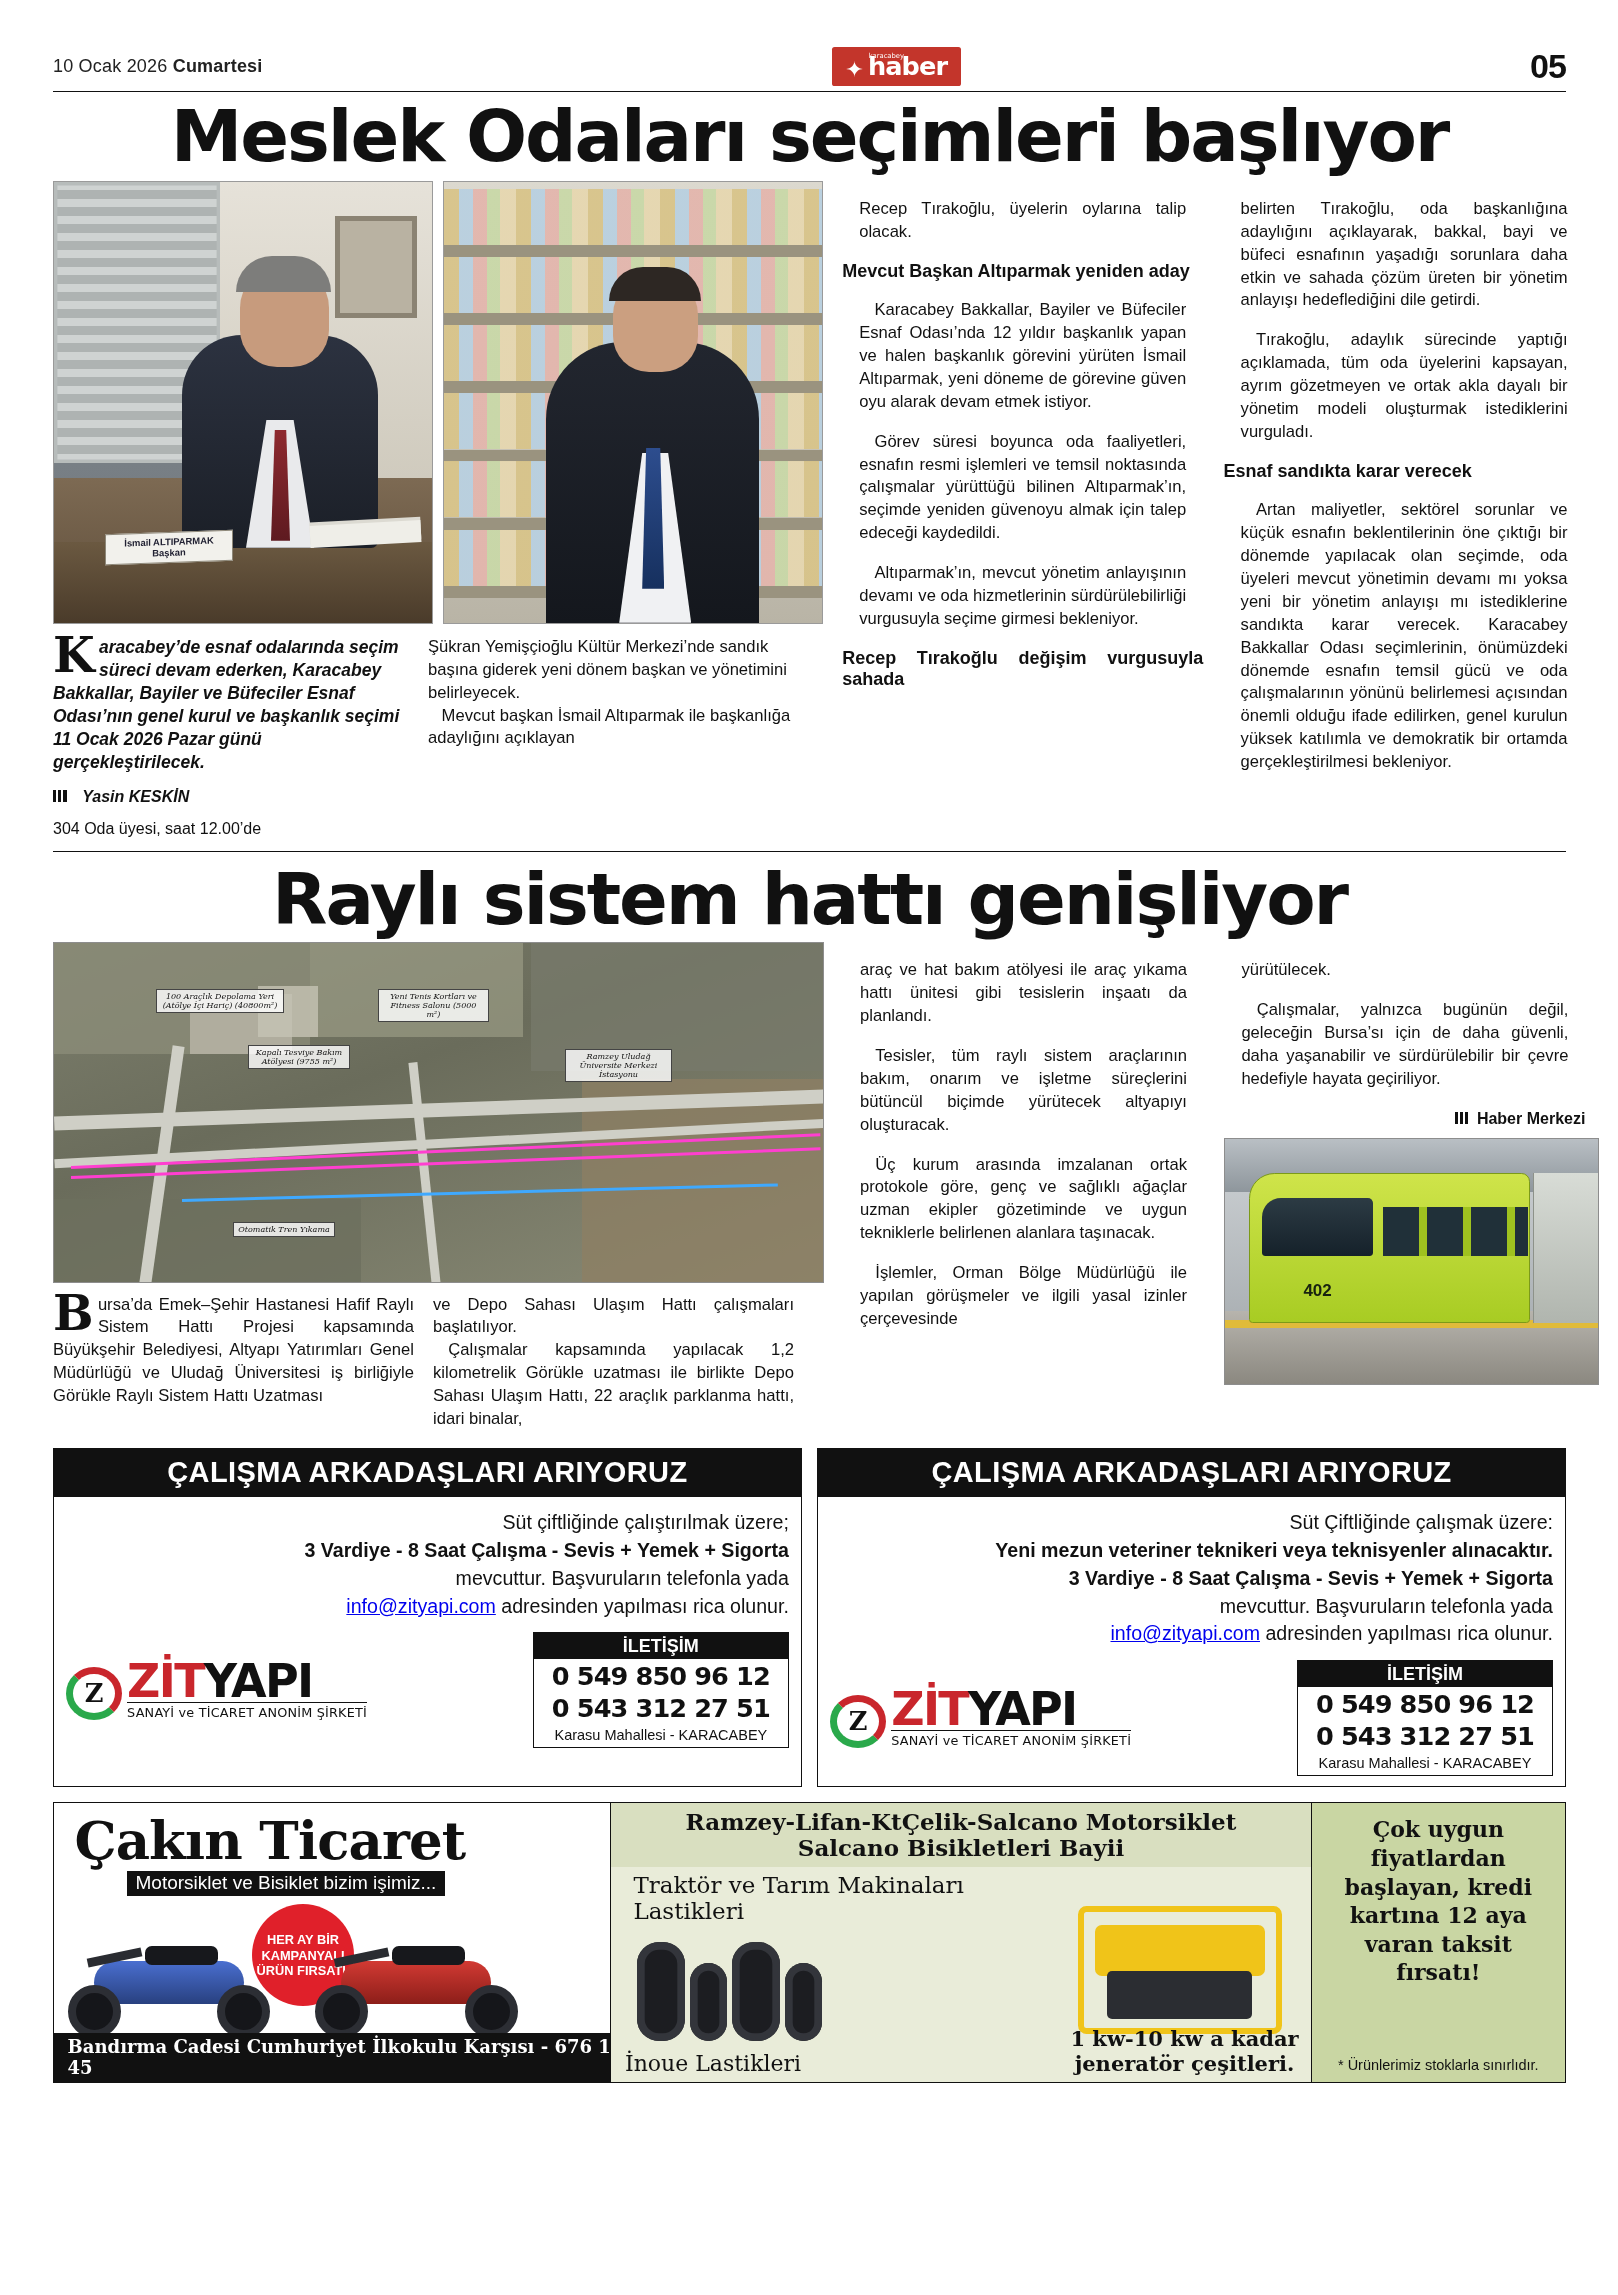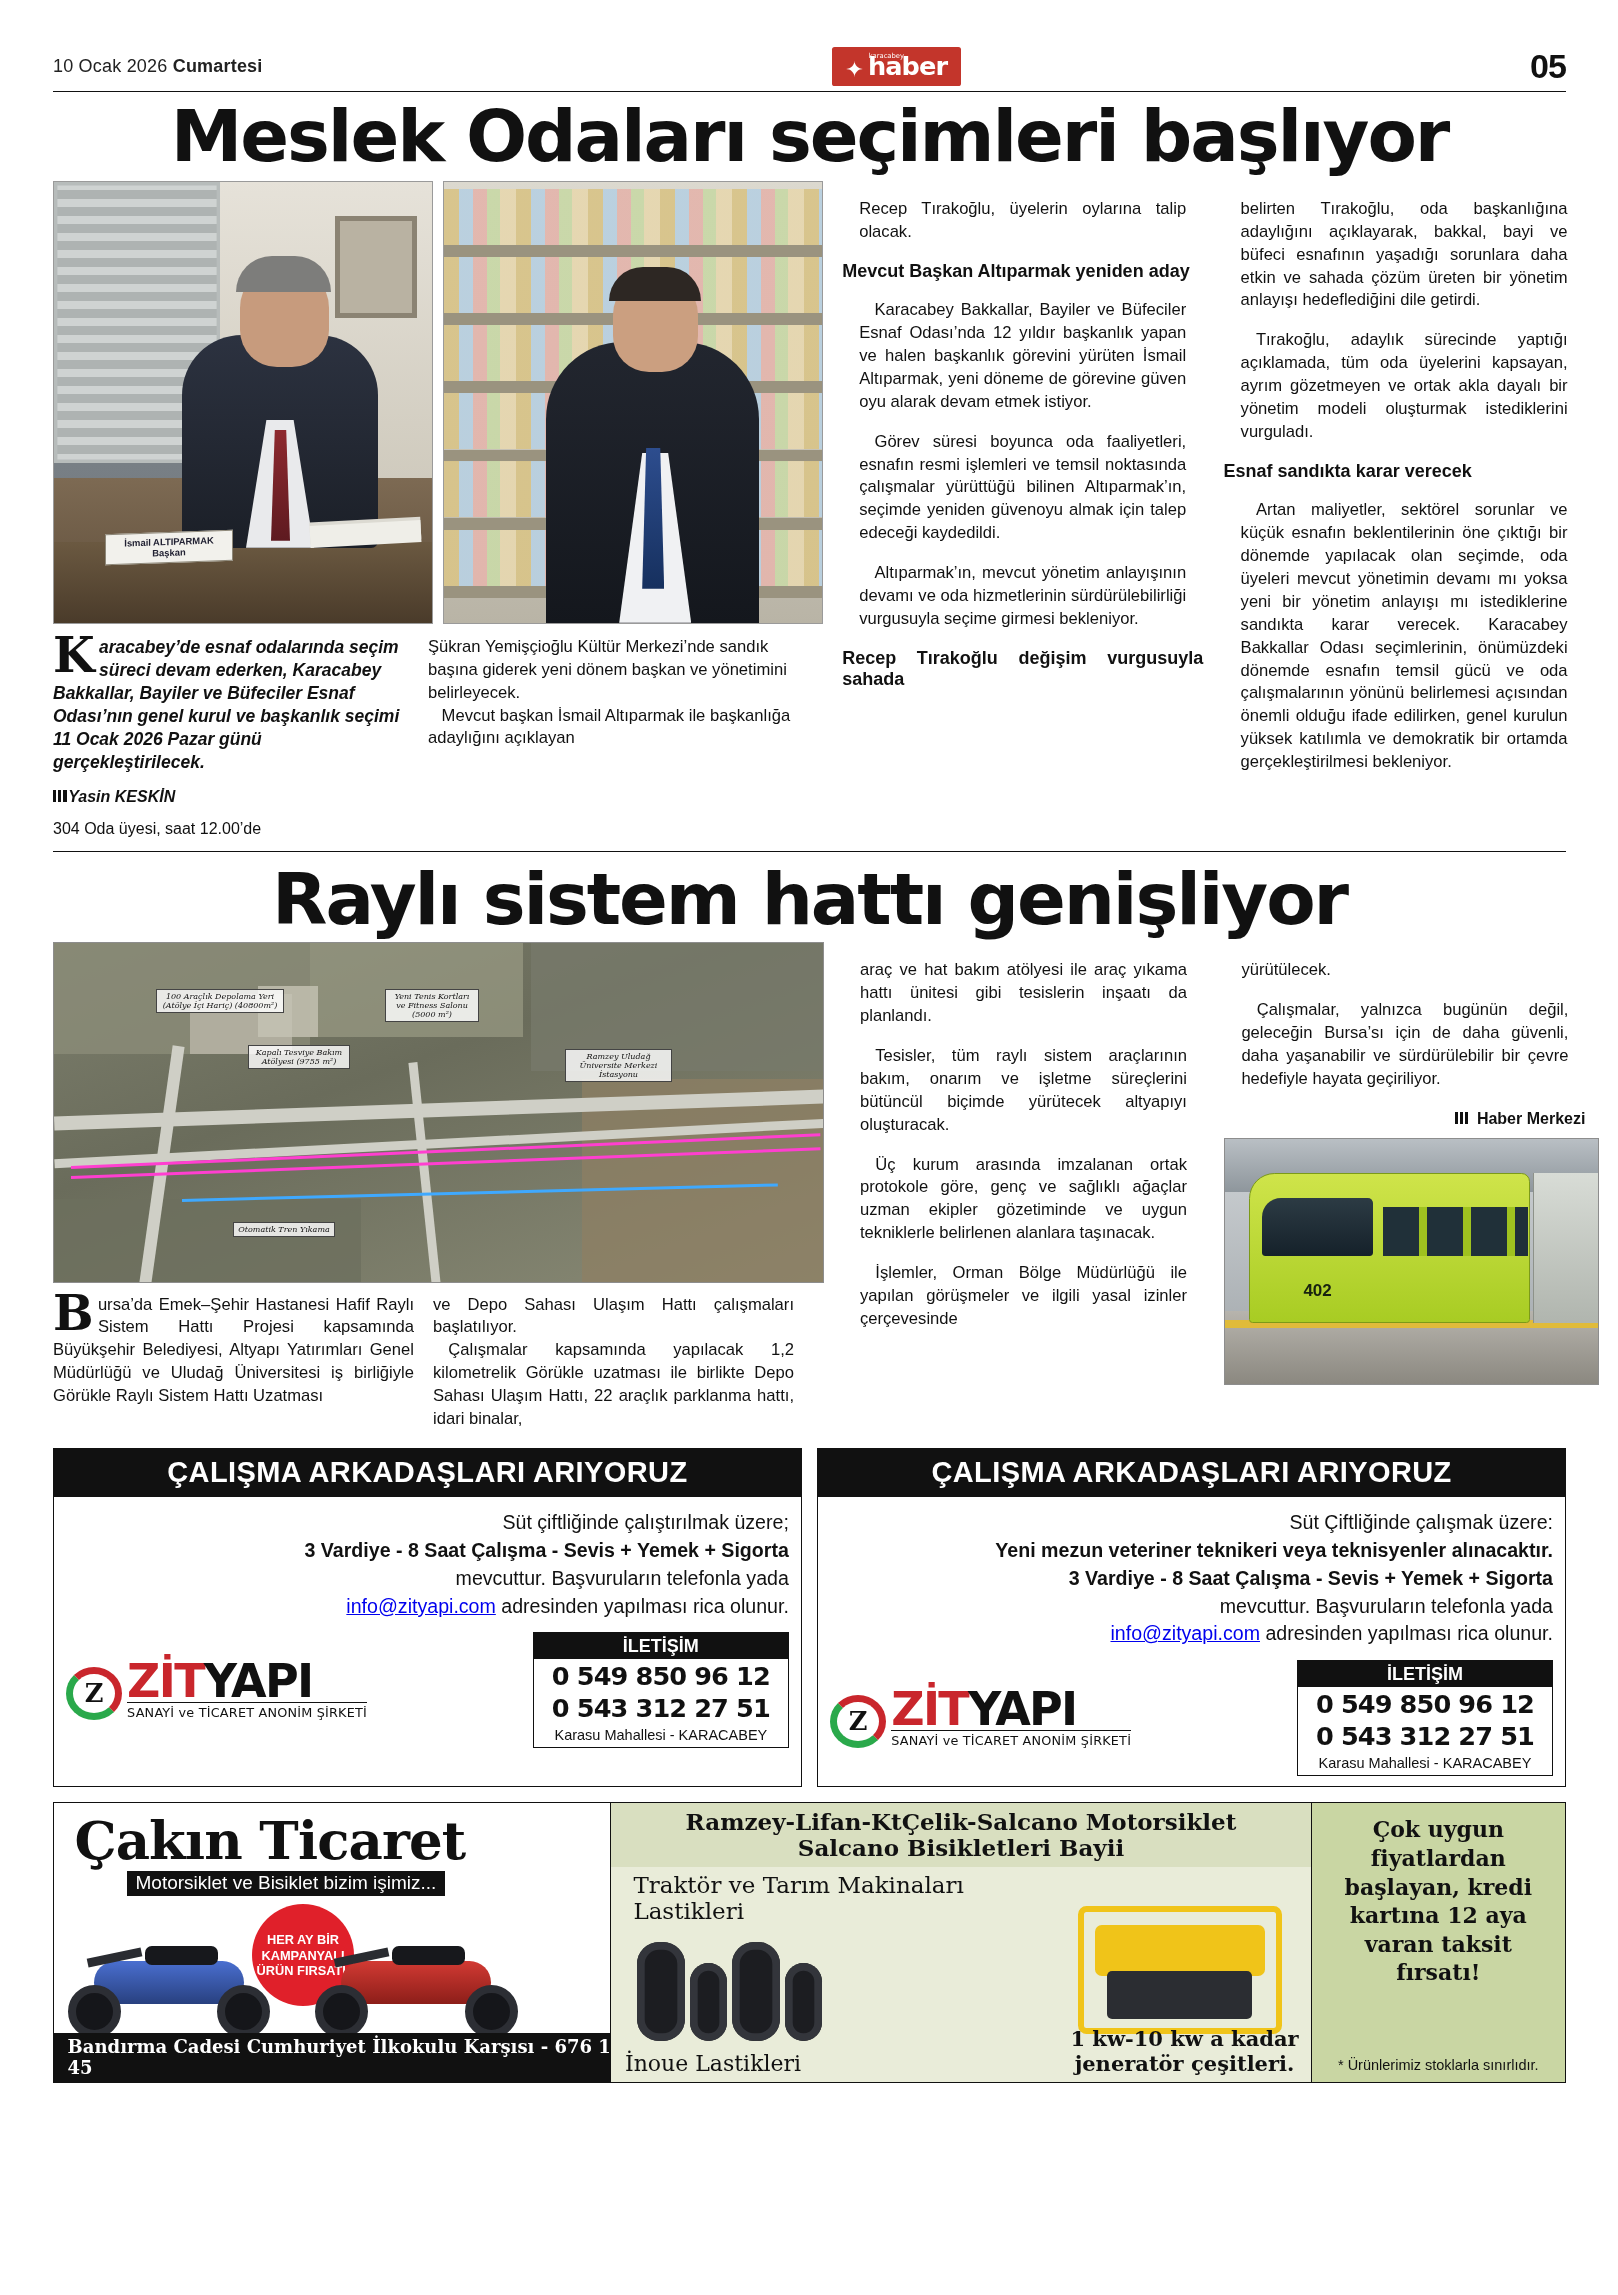--- a/index.html
+++ b/index.html
@@ -102,21 +102,21 @@
       background:#2d2723; border-radius:46px 46px 0 0;}
 
   .dropcap-wrap { margin-top:12px; display:flex; gap:17px; }
   .lede {
     width:358px; font-weight:bold; font-style:italic; font-size:17.5px; line-height:1.32;
   }
   .lede .dc {
     float:left; font-size:48px; line-height:39px; font-weight:bold; font-style:normal;
     padding-right:4.3px; font-family:"DejaVu Serif", serif;
   }
-  .byline { margin-top:12px; font-size:16px; font-weight:bold; display:flex; align-items:center; gap:0;}
+  .byline { margin-top:12px; font-size:16px; font-weight:bold; display:flex; align-items:center; gap:14px;}
   .bars { display:inline-block; }
   .bars i { display:inline-block; width:3.4px; height:12px; background:#111; margin-right:1.7px;}
   .subnote { margin-top:10.2px; font-size:16px; }
 
   .ledecol2 { width:375px; font-size:16.6px; line-height:1.38; }
   .ledecol2 p { margin:0 0 0 0; text-indent:13.6px;}
   .ledecol2 p.first { text-indent:0; }
 
   .col-txt { width:767px; display:flex; gap:20.4px; }
   .tcol { width:361px; font-size:16.6px; line-height:1.38; text-align:justify; }
@@ -355,21 +355,21 @@
         <div class="road" style="left:0;top:196px;width:771px;height:8.5px;transform:rotate(-3deg)"></div>
         <div class="road" style="left:102px;top:102px;width:12px;height:239px;transform:rotate(8deg)"></div>
         <div class="road" style="left:366px;top:119px;width:8.5px;height:222px;transform:rotate(-6deg)"></div>
 
         <div class="line" style="left:17px;top:223px;width:750px;transform:rotate(-2.5deg)"></div>
         <div class="line" style="left:17px;top:233px;width:750px;transform:rotate(-2.2deg)"></div>
         <div class="lineb" style="left:128px;top:256px;width:596px;transform:rotate(-1.5deg)"></div>
 
         <div class="lbl" style="left:102px;top:46px;width:128px">100 Araçlık Depolama Yeri (Atölye İçi Hariç) (40800m²)</div>
         <div class="lbl" style="left:194px;top:102px;width:102px">Kapalı Tesviye Bakım Atölyesi (9755 m²)</div>
-        <div class="lbl" style="left:331px;top:46px;width:94px">Yeni Tenis Kortları ve Fitness Salonu (5000 m²)</div>
+        <div class="lbl" style="left:324px;top:46px;width:111px">Yeni Tenis Kortları ve Fitness Salonu (5000 m²)</div>
         <div class="lbl" style="left:511px;top:106px;width:107px">Ramzey Uludağ Üniversite Merkezi İstasyonu</div>
         <div class="lbl" style="left:179px;top:279px;width:102px">Otomatik Tren Yıkama</div>
       </div>
 
       <div class="art2body">
         <div class="a2col a2lede">
           <span class="dc">B</span><span>ursa’da Emek–Şehir Hastanesi Hafif Raylı Sistem Hattı Projesi kapsamında Büyükşehir Belediyesi, Altyapı Yatırımları Genel Müdürlüğü ve Uludağ Üniversitesi iş birliğiyle Görükle Raylı Sistem Hattı Uzatması</span>
         </div>
         <div class="a2col">
           <p class="noind">ve Depo Sahası Ulaşım Hattı çalışmaları başlatılıyor.</p>

